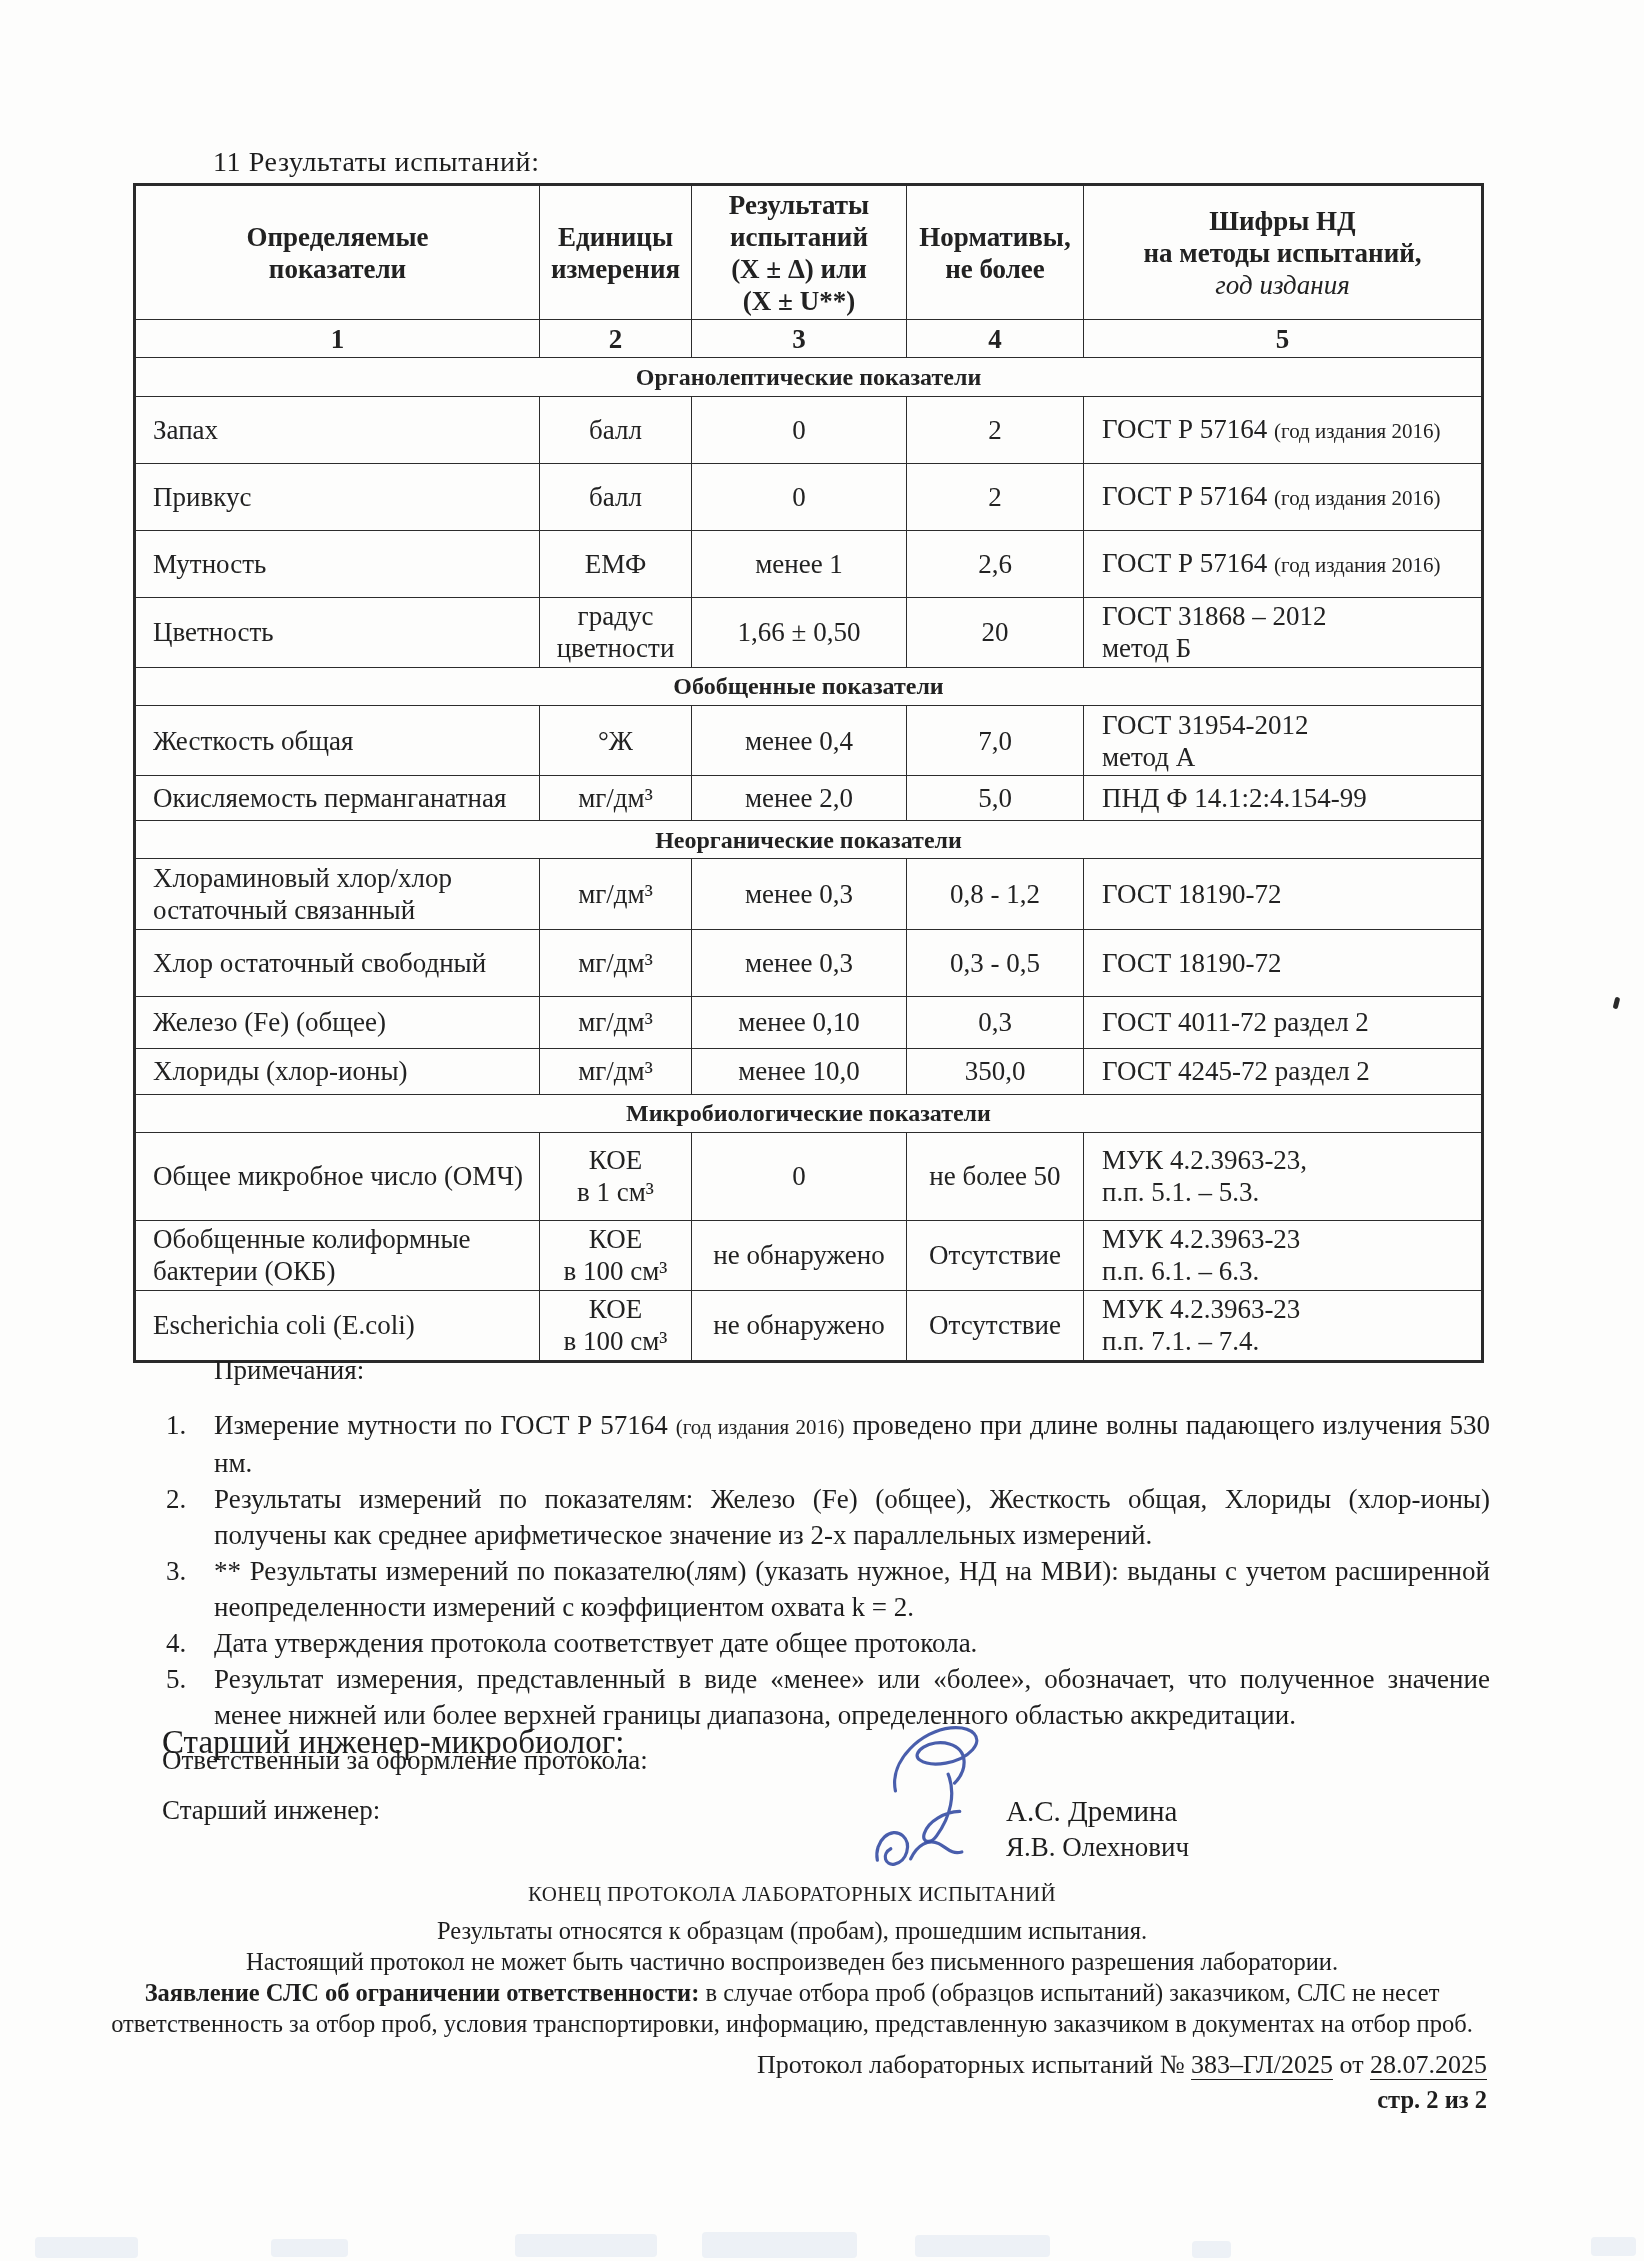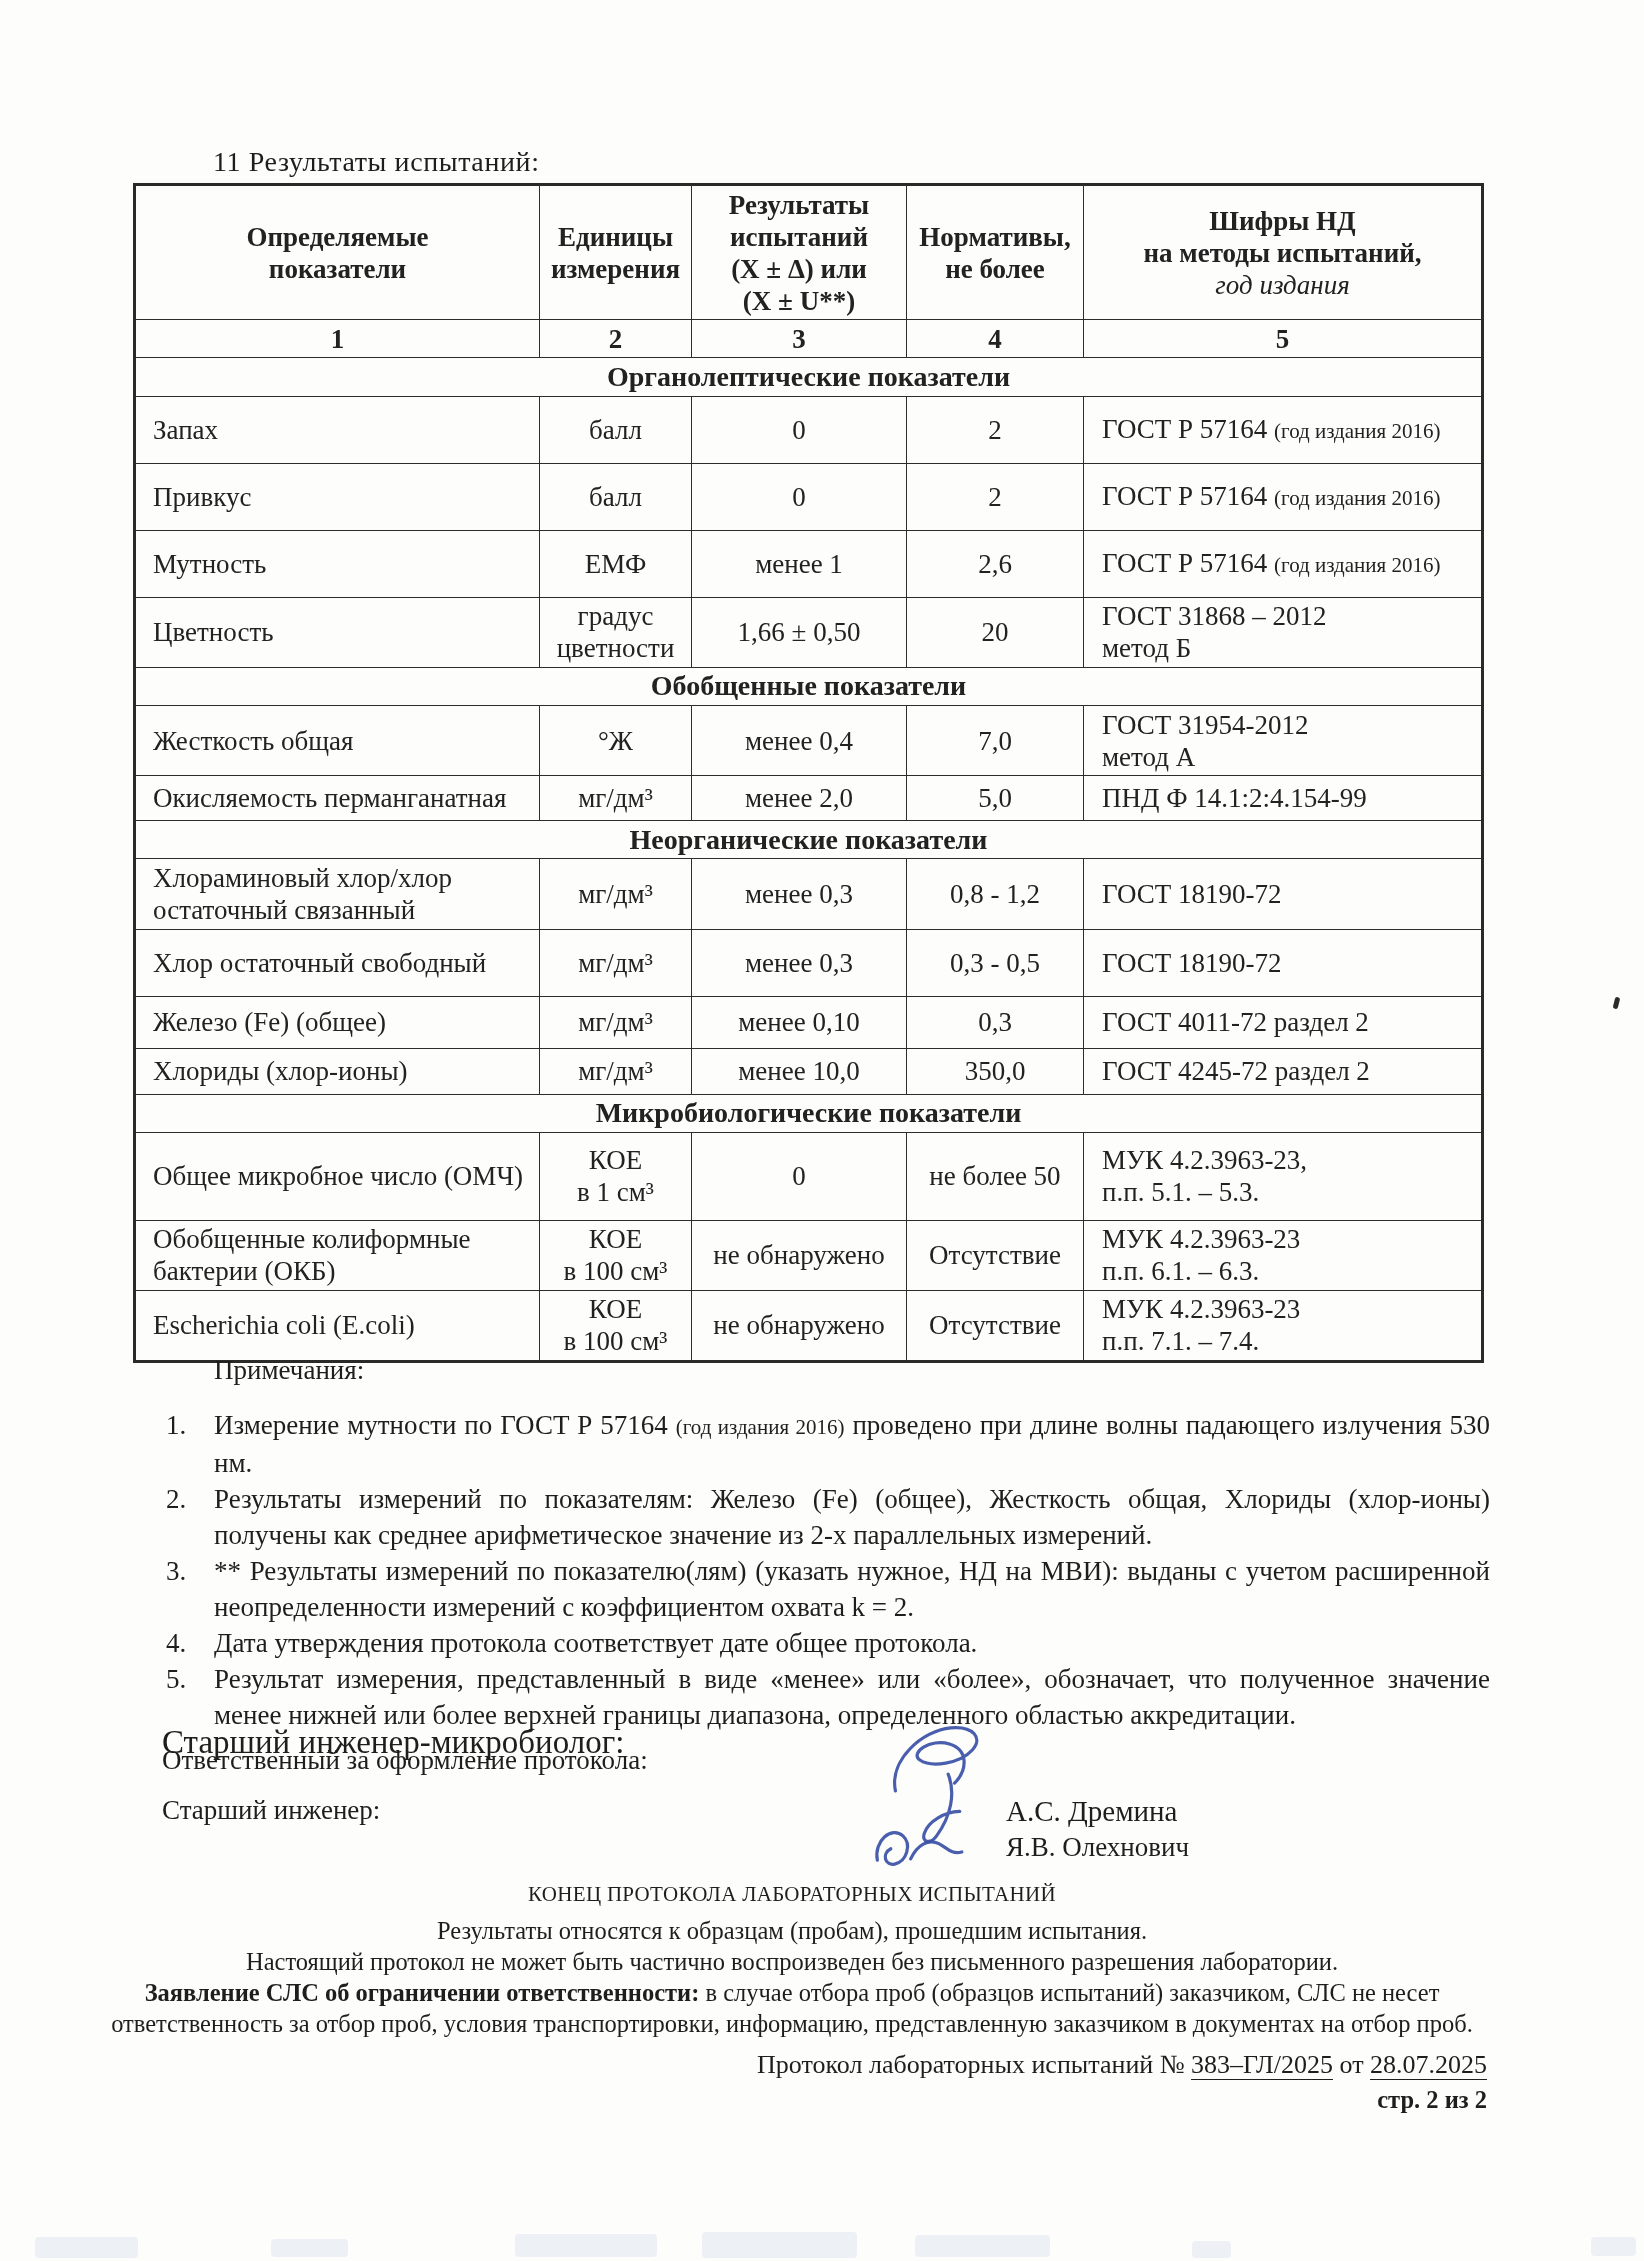--- a/index.html
+++ b/index.html
@@ -20,21 +20,21 @@
     border:1.9px solid #2c2c2c;
     white-space:pre-line;
     vertical-align:middle;
     font-size:27px; line-height:32px;
     padding:2.6px 5.2px;
     color:#222;
   }
   .results thead th { font-weight:700; text-align:center; }
   .hdr-italic { display:block; font-style:italic; font-weight:400; }
   .num-row th { font-weight:700; font-size:27px; }
-  tr.sec td { font-weight:700; text-align:center; font-size:28px; }
+  tr.sec td { font-weight:700; text-align:center; font-size:24px; }
   td.c1 { text-align:left; padding-left:17px; }
   td.c2, td.c3, td.c4 { text-align:center; }
   td.c5 { text-align:left; padding-left:18px; padding-right:10.3px; }
   .nd-small { font-size:21px; }
 
   .notes { position:absolute; left:162px; top:1352px; width:1328px; font-size:27px; line-height:36px; }
   .notes-title { margin-left:52px; margin-bottom:19.3px; }
   .notes ol { list-style:none; margin:0; padding:0; }
   .notes li { position:relative; padding-left:52px; text-align:justify; }
   .notes .num { position:absolute; left:3.9px; }

